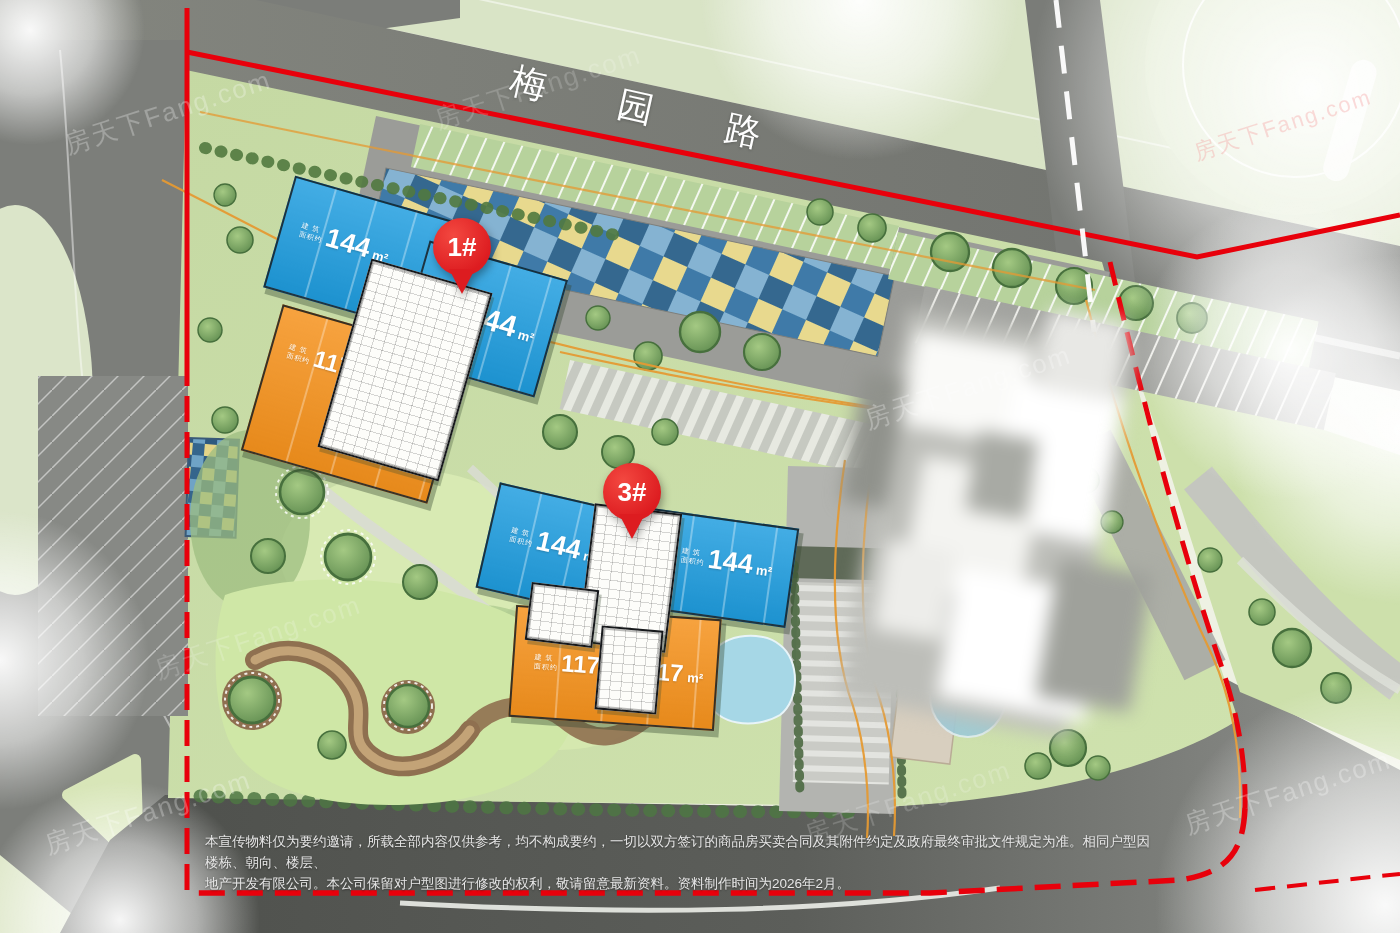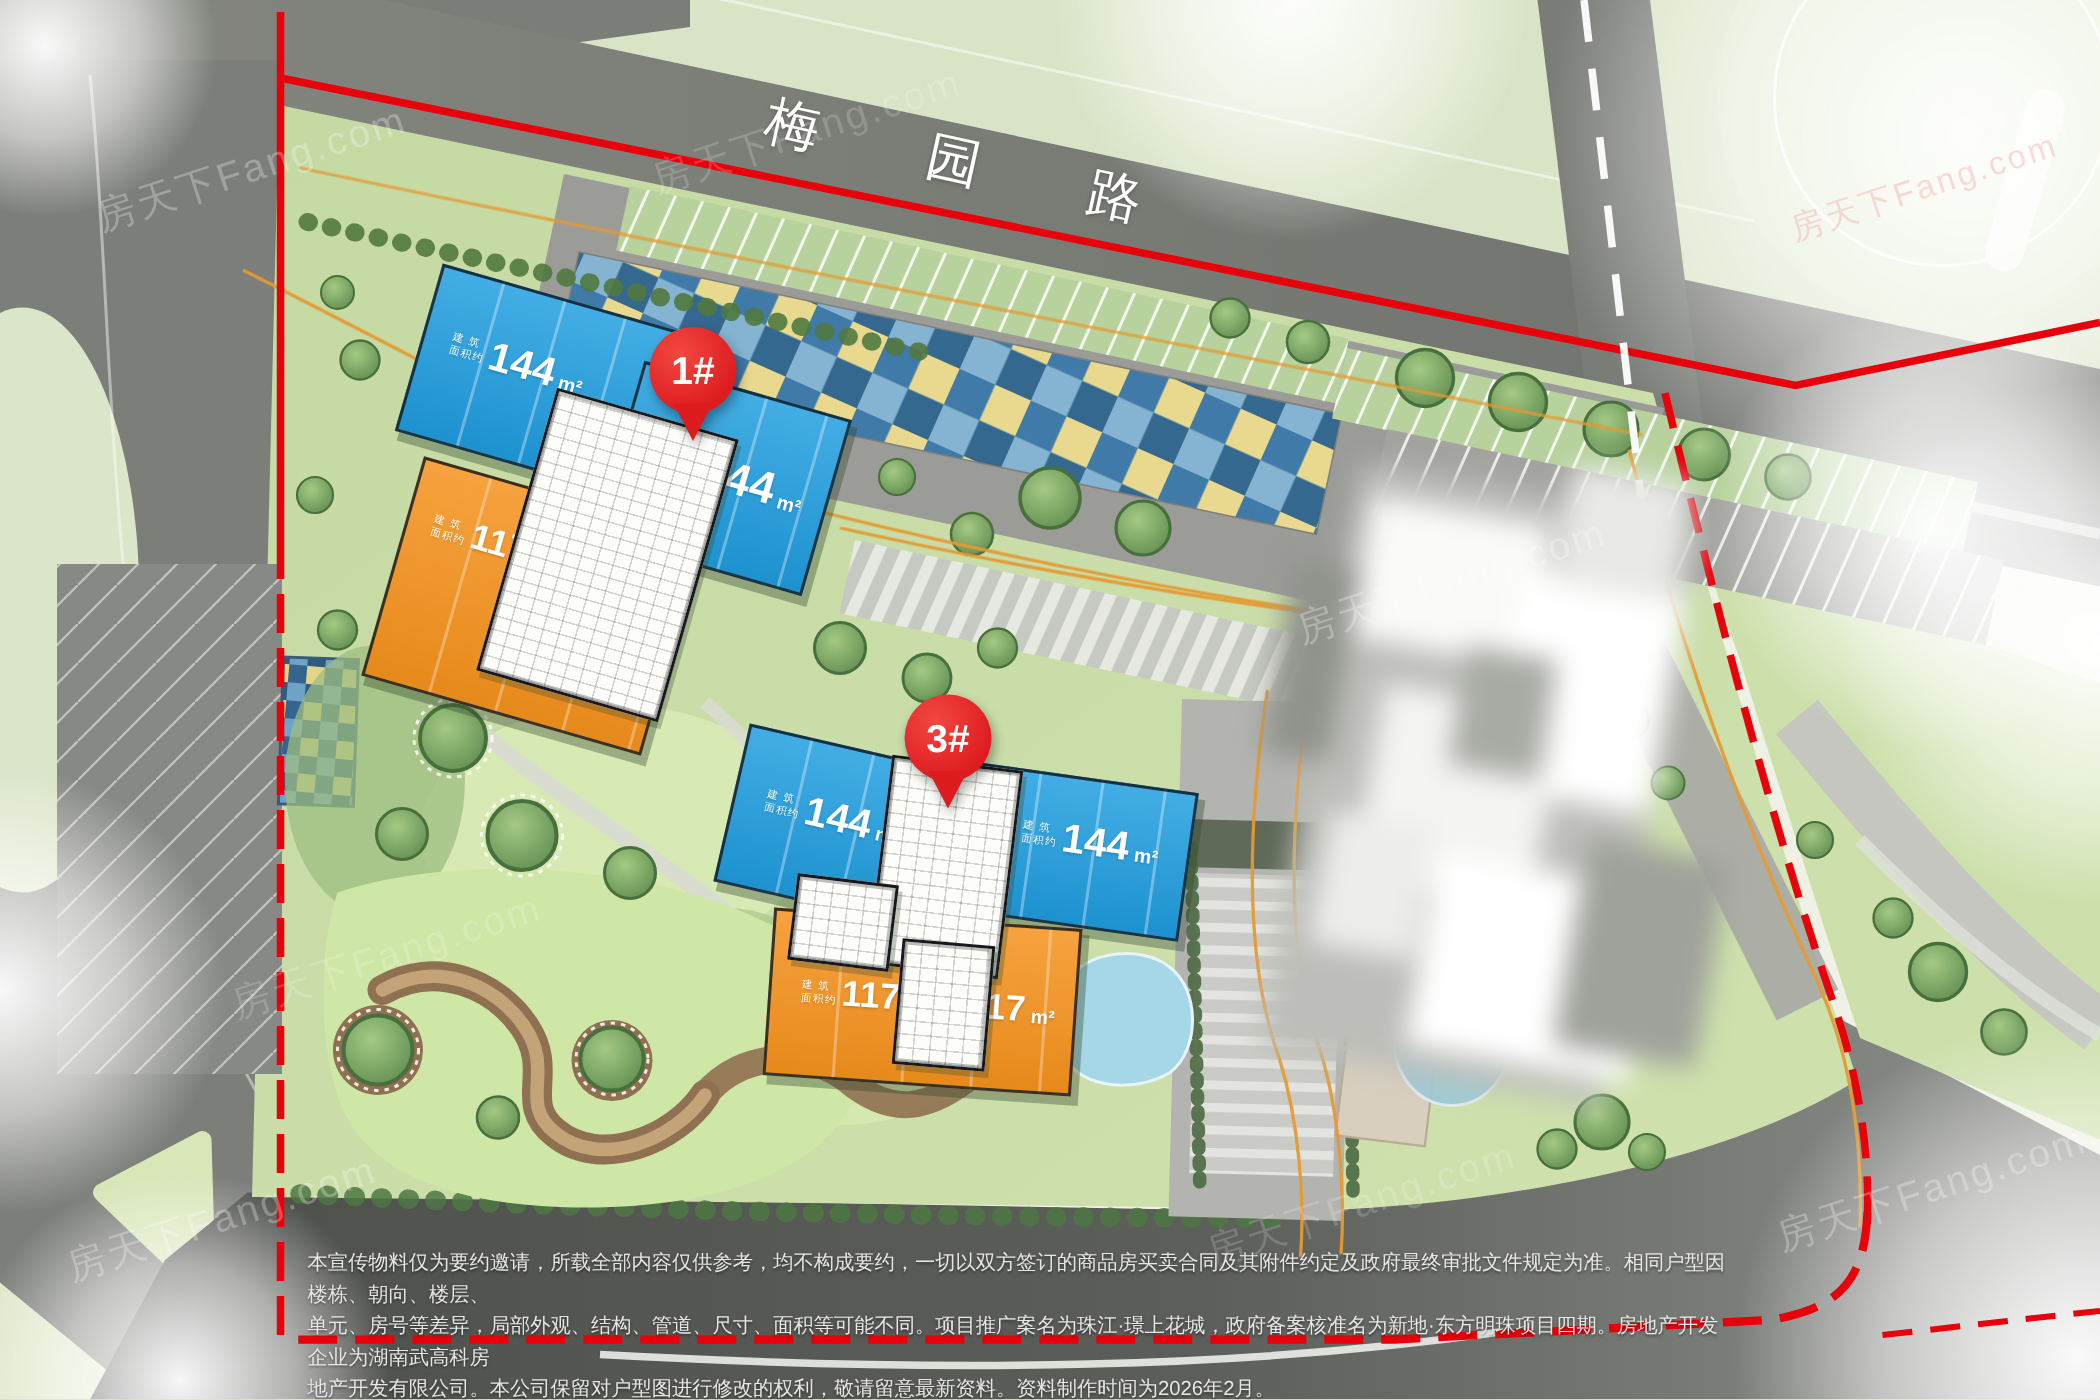--- a/index.html
+++ b/index.html
@@ -373,17 +373,16 @@
   <div class="wm faint" style="left:430px;top:70px;">房天下Fang.com</div>
   <div class="wm red" style="left:1190px;top:110px;font-size:22px;">房天下Fang.com</div>
   <div class="wm" style="left:860px;top:370px;">房天下Fang.com</div>
   <div class="wm faint" style="left:150px;top:620px;">房天下Fang.com</div>
   <div class="wm" style="left:40px;top:795px;">房天下Fang.com</div>
   <div class="wm faint" style="left:800px;top:785px;">房天下Fang.com</div>
   <div class="wm" style="left:1180px;top:775px;">房天下Fang.com</div>
 
   <div class="disclaimer">
     <div>本宣传物料仅为要约邀请，所载全部内容仅供参考，均不构成要约，一切以双方签订的商品房买卖合同及其附件约定及政府最终审批文件规定为准。相同户型因楼栋、朝向、楼层、</div>
-    <div>单元、房号等差异，局部外观、结构、管道、尺寸、面积等可能不同。项目推广案名为珠江·璟上花城，政府备案核准名为新地·东方明珠项目四期。房地产开发企业为湖南武高科房</div>
     <div>地产开发有限公司。本公司保留对户型图进行修改的权利，敬请留意最新资料。资料制作时间为2026年2月。</div>
   </div>
 
 </div>
 
 </body></html>

